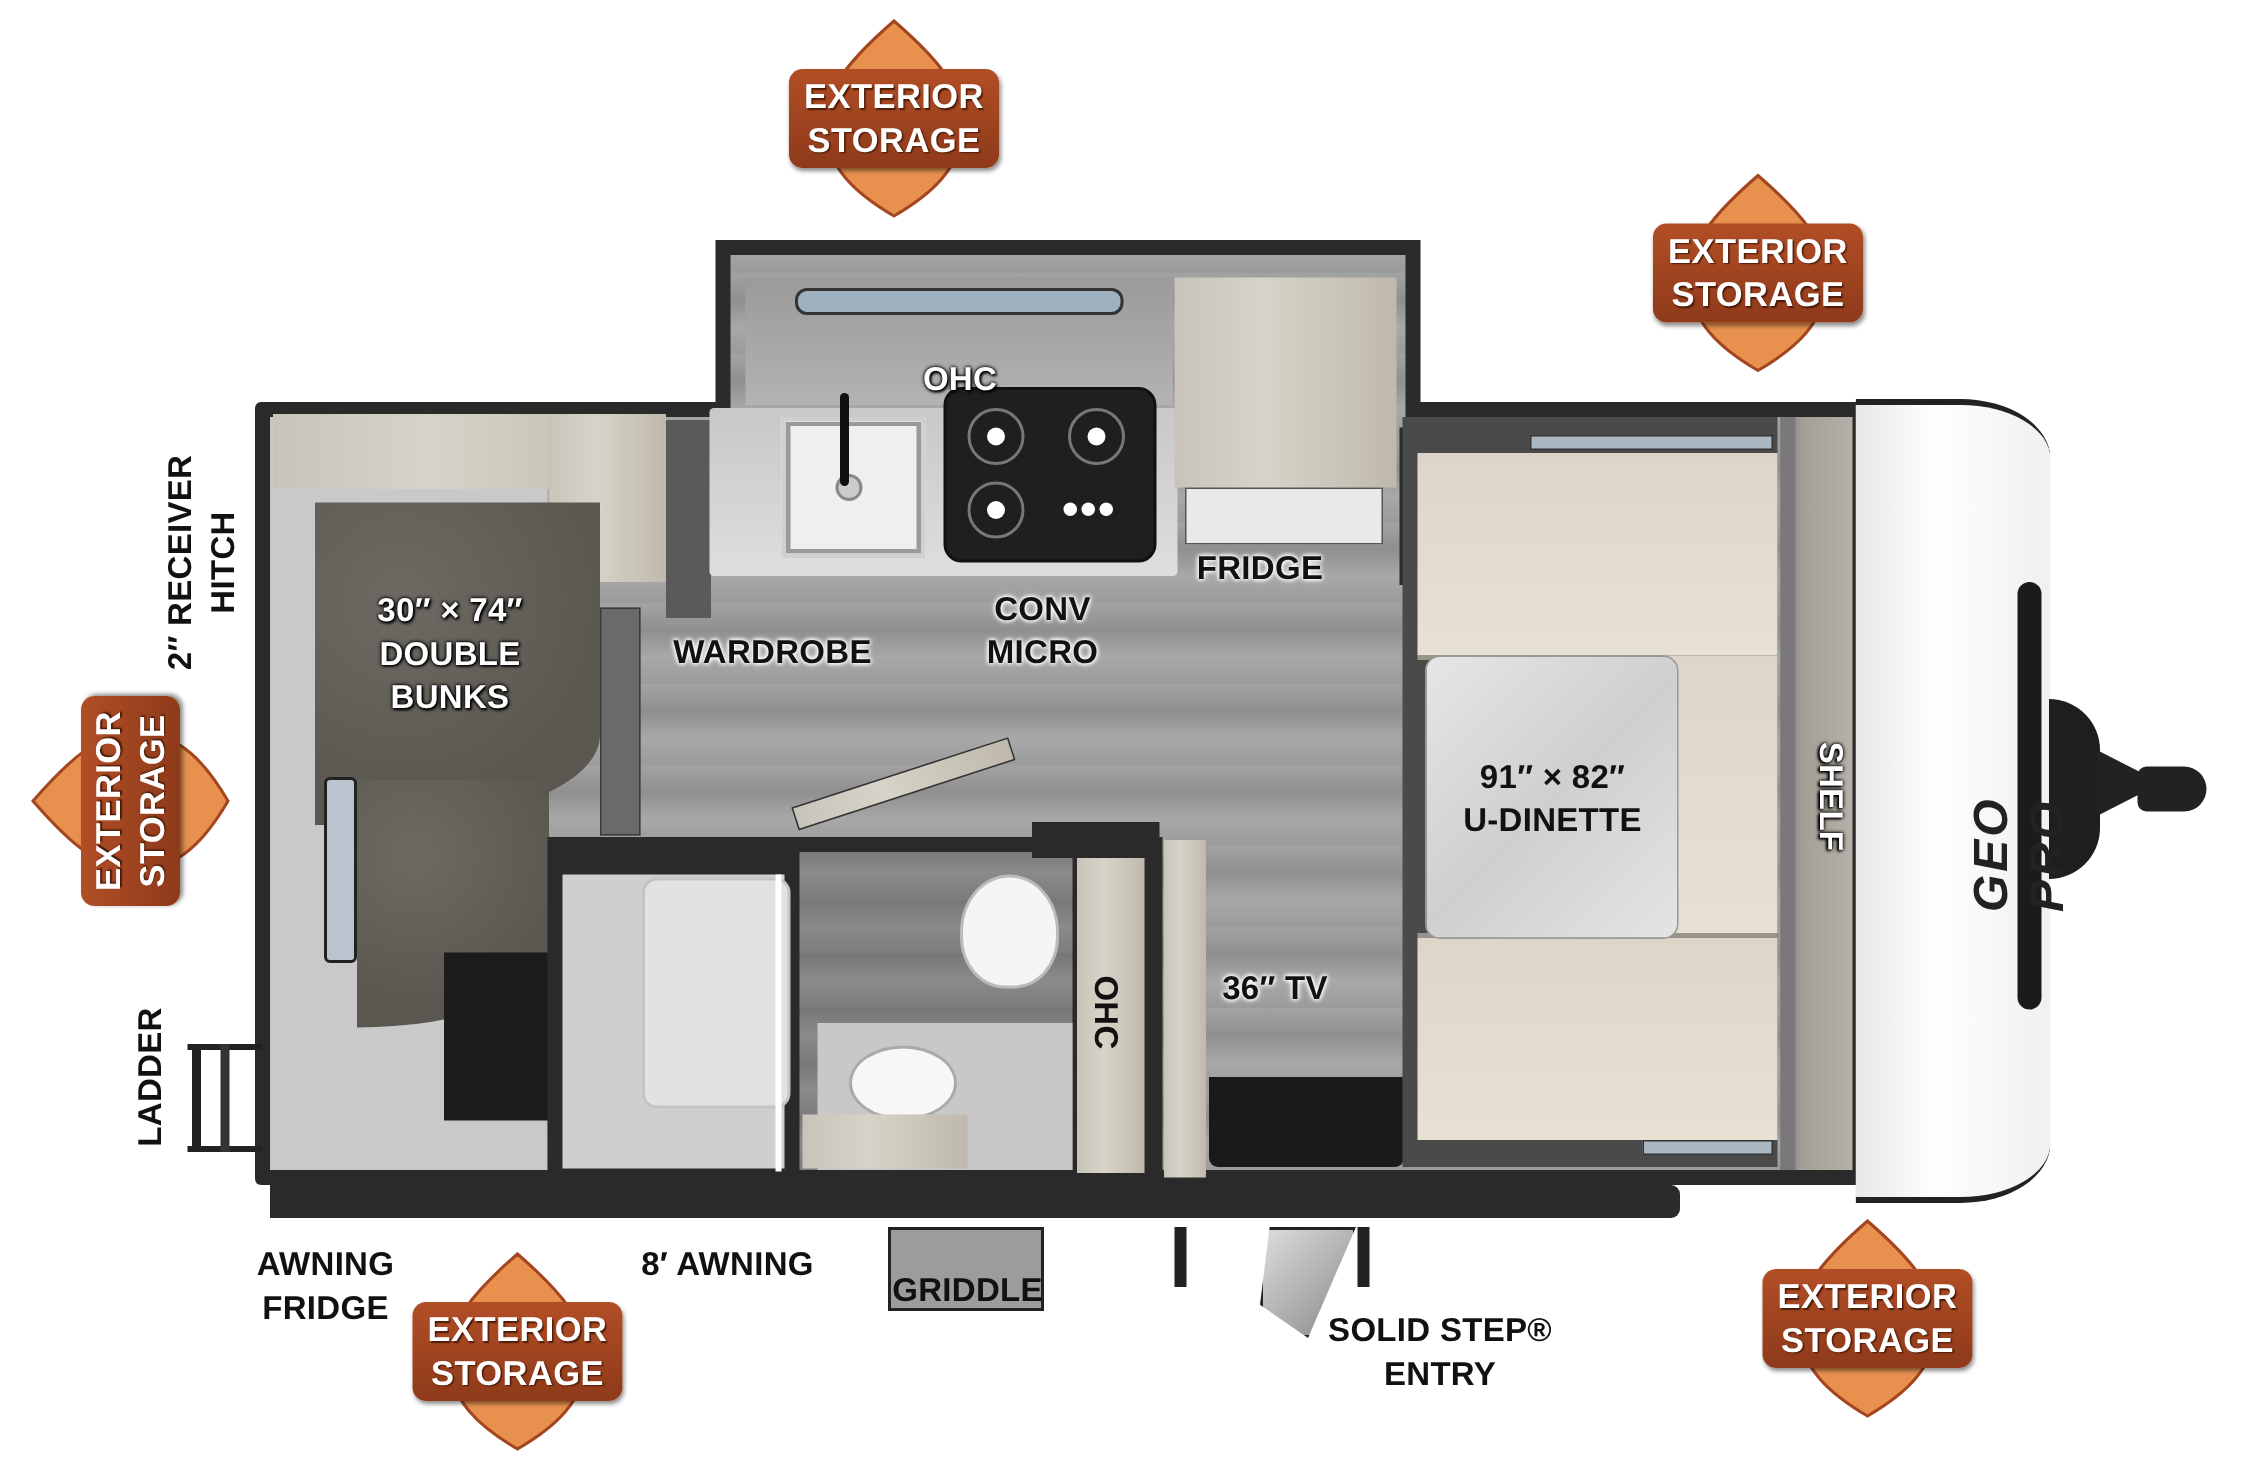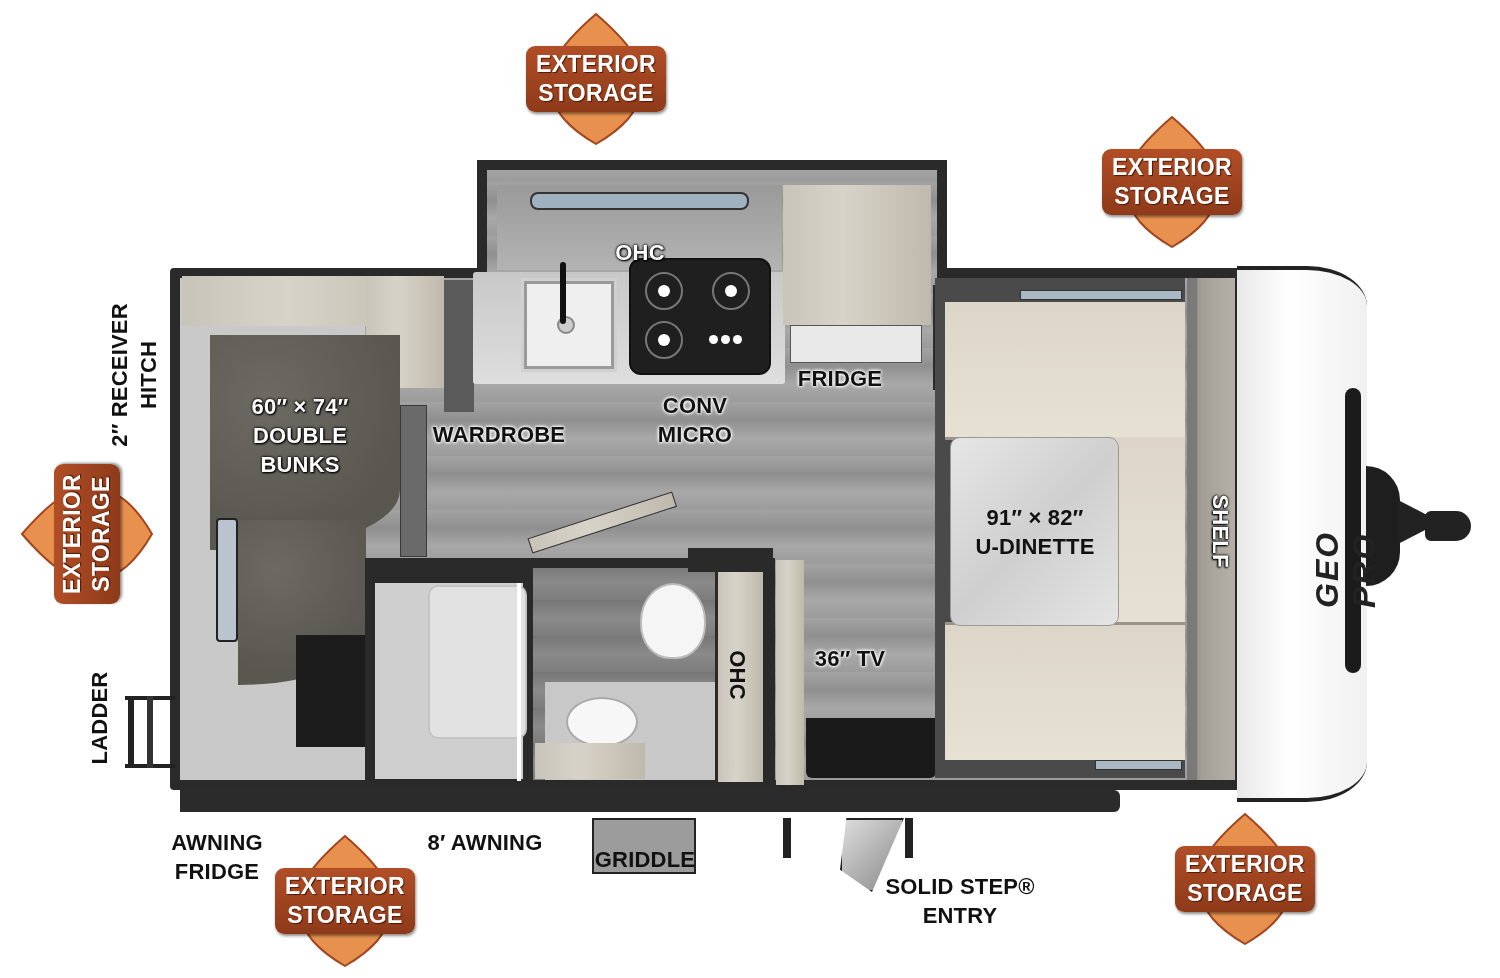--- a/index.html
+++ b/index.html
@@ -175,24 +175,24 @@
   <div style="position:absolute;left:0;top:6px;width:50px;height:4px;background:#222;"></div>
   <div style="position:absolute;left:0;top:74px;width:50px;height:4px;background:#222;"></div>
   <div style="position:absolute;left:3px;top:6px;width:6px;height:72px;background:#222;"></div>
   <div style="position:absolute;left:22px;top:6px;width:6px;height:72px;background:#333;"></div>
 </div>
 
 <div class="lbl vert" style="left:60px; top:345px; width:150px; height:60px; transform: rotate(-90deg);">2″ RECEIVER
 HITCH</div>
 <div class="lbl vert" style="left:52px; top:703px; width:96px; height:30px; transform: rotate(-90deg);">LADDER</div>
 
-<div class="lbl lbl-white" style="left:225px; top:392px; width:150px;">60″ × 74″
+<div class="lbl lbl-white" style="left:225px; top:392px; width:150px;">30″ × 74″
 DOUBLE
 BUNKS</div>
-<div class="lbl lbl-in" style="left:424px; top:420px; width:150px;">WARDROBE</div>
+<div class="lbl lbl-in" style="left:440px; top:420px; width:150px;">WARDROBE</div>
 <div class="lbl lbl-white" style="left:605px; top:238px; width:70px;">OHC</div>
 <div class="lbl lbl-in" style="left:645px; top:391px; width:100px;">CONV
 MICRO</div>
 <div class="lbl lbl-in" style="left:790px; top:364px; width:100px;">FRIDGE</div>
 <div class="lbl" style="left:955px; top:503px; width:160px;">91″ × 82″
 U-DINETTE</div>
 <div class="lbl lbl-white vert" style="left:1180px; top:516px; width:80px; height:30px; transform: rotate(90deg);">SHELF</div>
 <div class="lbl vert" style="left:705px; top:660px; width:64px; height:30px; transform: rotate(90deg);">OHC</div>
 <div class="lbl lbl-in" style="left:800px; top:644px; width:100px;">36″ TV</div>
 

